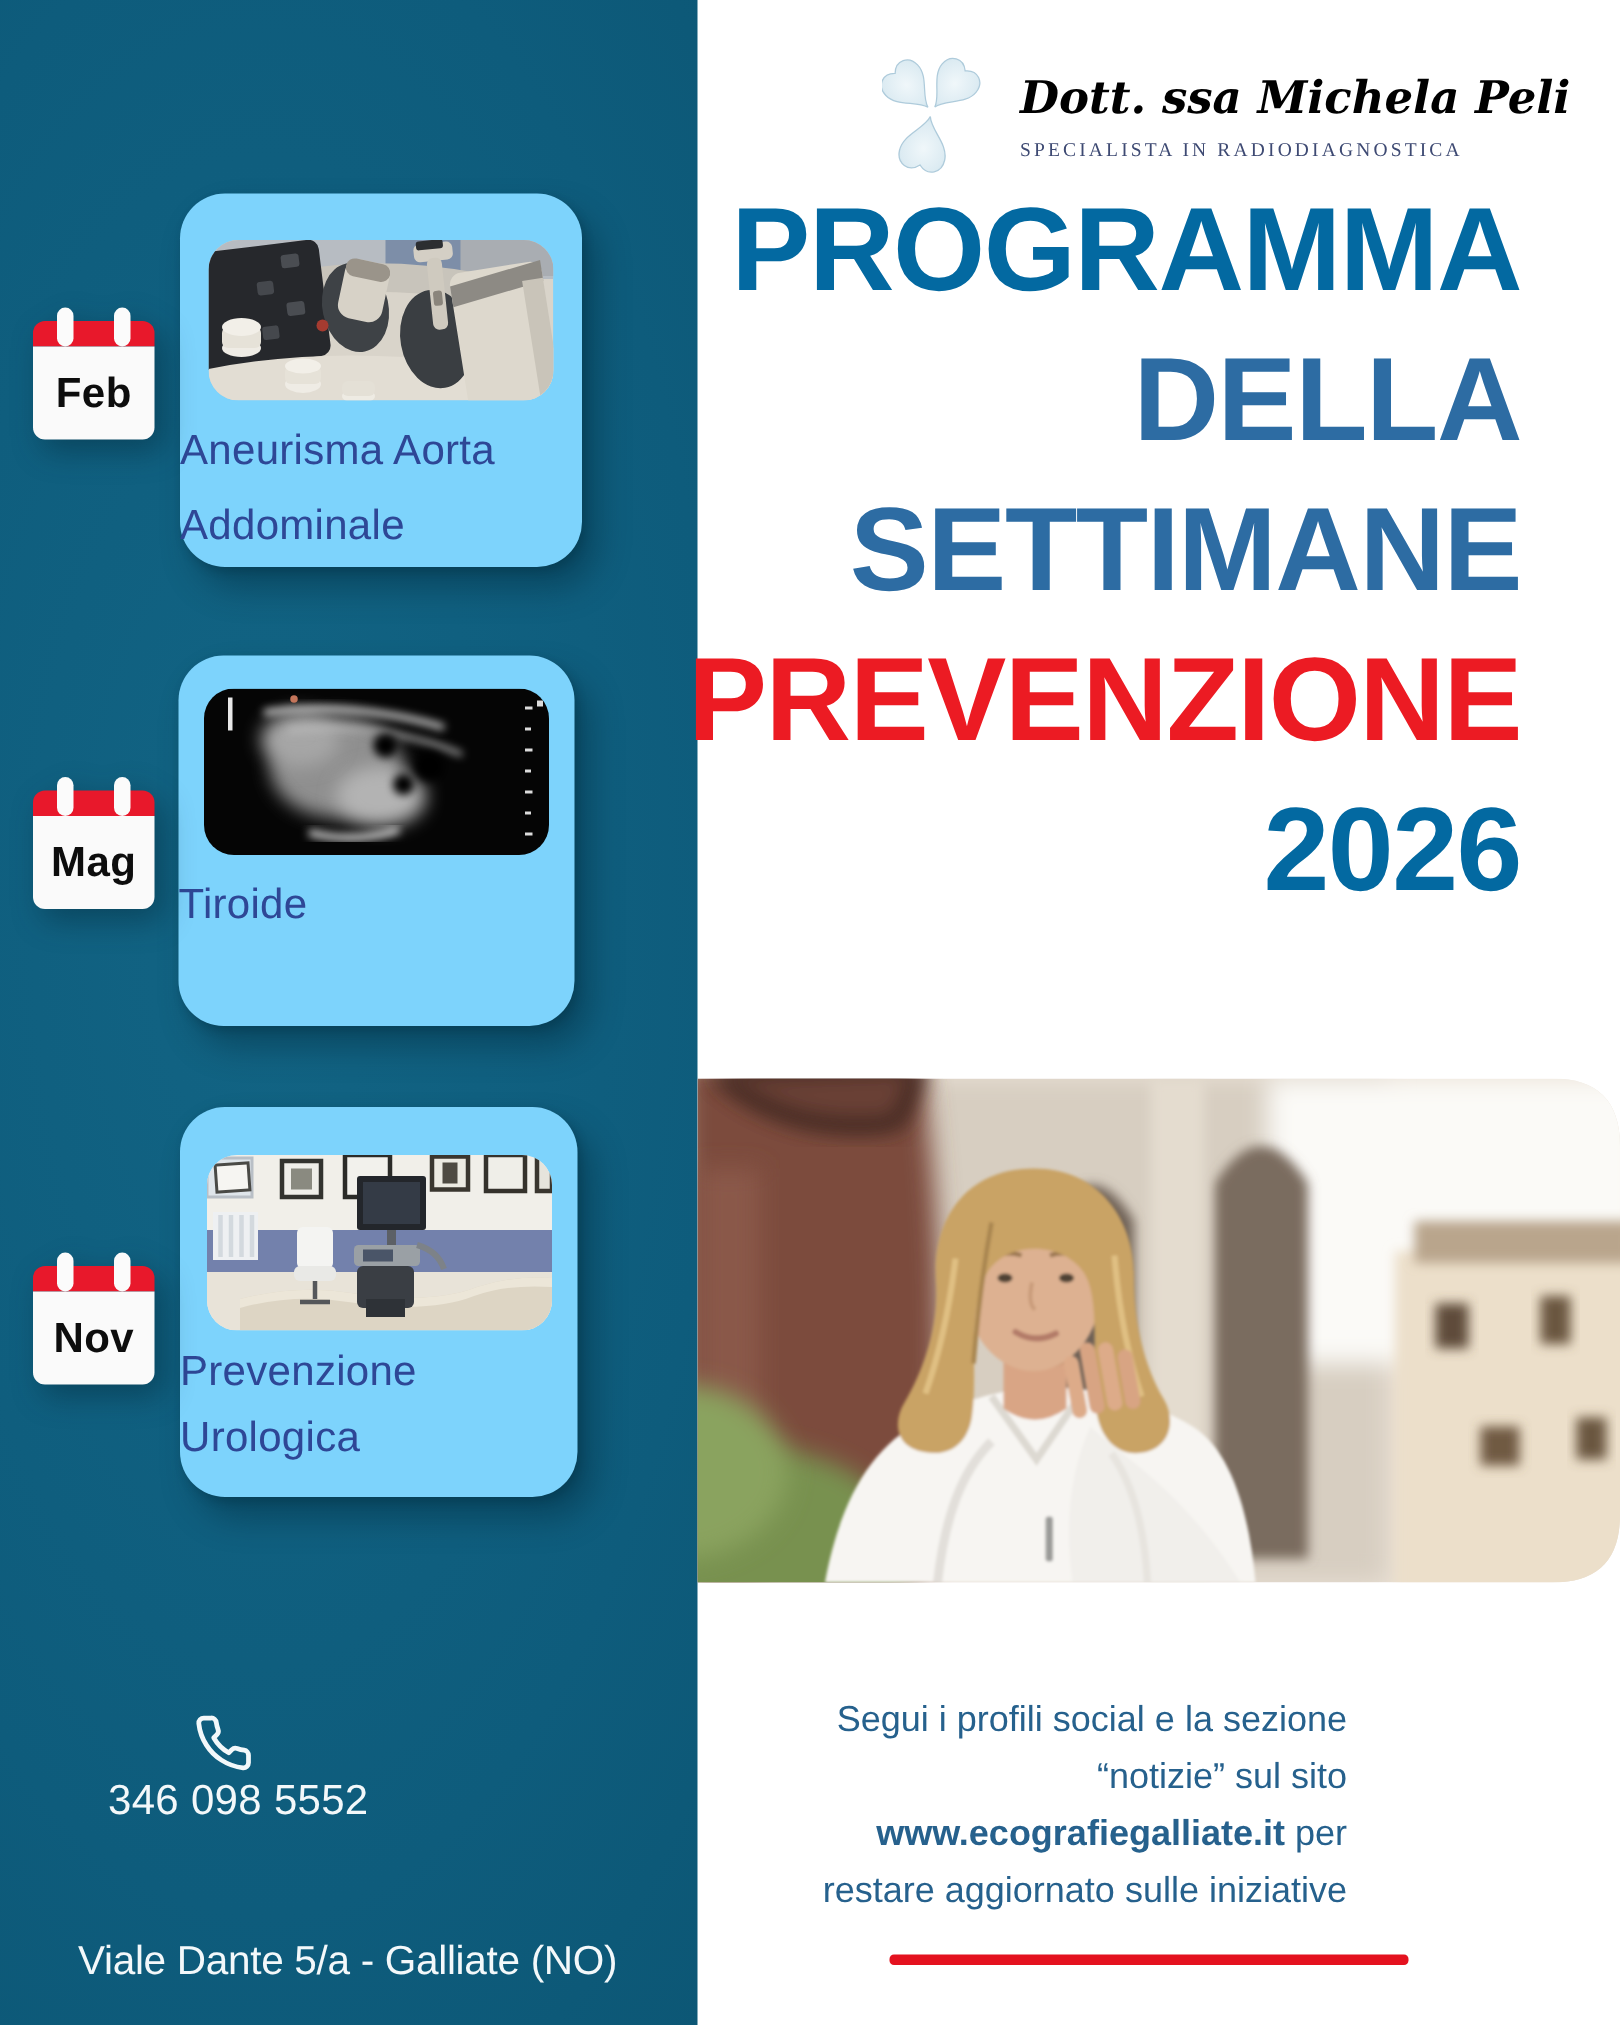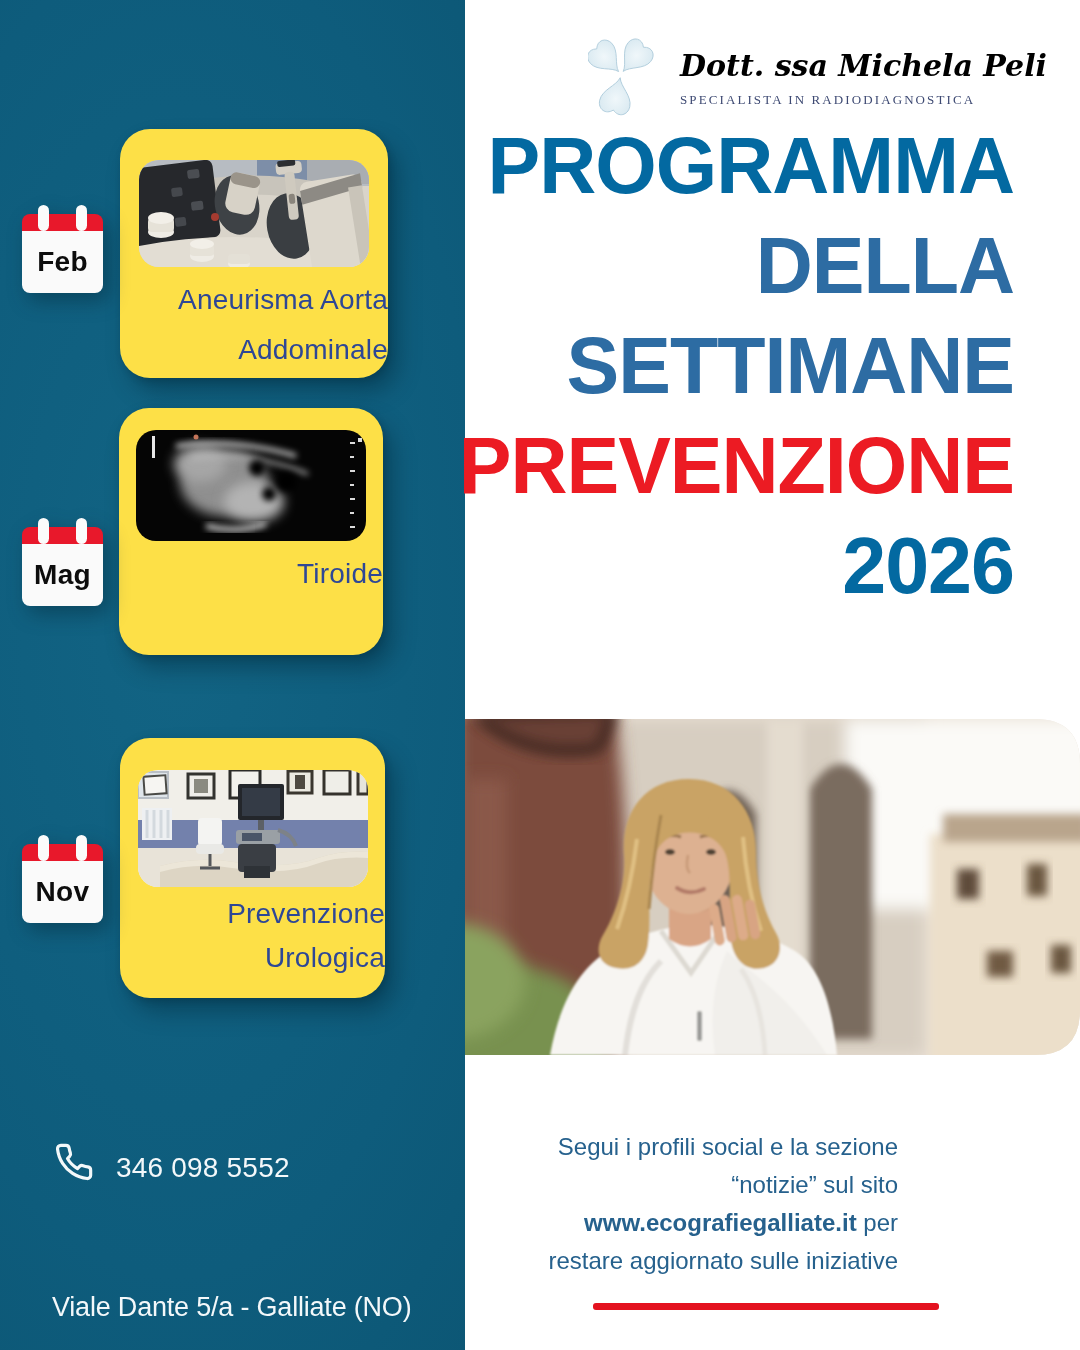--- a/index.html
+++ b/index.html
@@ -8,34 +8,34 @@
     background:#ffffff;font-family:"Liberation Sans",sans-serif;
     -webkit-font-smoothing:antialiased;
   }
   
   .sidebar{
     position:absolute;left:0;top:0;width:465px;height:1350px;
     background:radial-gradient(120% 90% at 38% 45%, #126484 0%, #0e5c7c 55%, #0b5370 100%);
   }
   
   .card{
-    position:absolute;background:#fde047;border-radius:30px;
+    position:absolute;background:#7dd3fc;border-radius:30px;
     box-shadow:10px 14px 22px rgba(2,38,56,.42), 2px 3px 6px rgba(2,38,56,.25);
-    text-align:right;
+    text-align:left;
   }
   .card-img{
     display:block;margin:0 auto;border-radius:20px;overflow:hidden;line-height:0;
     width:230px;
   }
   .card-label{
     color:#2e4796;font-size:28px;line-height:34px;font-weight:400;
     letter-spacing:.2px;
   }
   #card-1{left:120px;top:129px;width:268px;height:249px;padding-top:31px;box-sizing:border-box;}
-  #card-2{left:119px;top:408px;width:264px;height:247px;padding-top:22px;box-sizing:border-box;}
+  #card-2{left:119px;top:437px;width:264px;height:247px;padding-top:22px;box-sizing:border-box;}
   #card-3{left:120px;top:738px;width:265px;height:260px;padding-top:32px;box-sizing:border-box;}
   #card-1 .card-label{margin-top:16px;}
   #card-2 .card-label{margin-top:16px;}
   #card-3 .card-label{margin-top:10px;}
   
   .cal{
     position:absolute;left:22px;width:81px;
     filter:drop-shadow(6px 8px 10px rgba(0,28,42,.38));
   }
   .cal .pin{
@@ -76,21 +76,21 @@
     position:absolute;right:182px;top:1128px;text-align:right;
     color:#26618d;font-size:24px;line-height:38px;font-weight:400;white-space:nowrap;
   }
   .footnote b{font-weight:700;}
   .redbar{
     position:absolute;left:593px;top:1303px;width:346px;height:7px;
     background:#e4121f;border-radius:3px;
   }
   
   .contact{position:absolute;left:52px;top:1140px;color:#f3f8fa;}
-  .c-row{display:flex;align-items:flex-end;margin-bottom:20px;}
+  .c-row{display:flex;align-items:center;margin-bottom:20px;flex-direction:column;}
   .c-ico{width:44px;height:44px;flex:0 0 44px;display:flex;align-items:center;justify-content:center;}
   .c-txt{margin-left:20px;font-size:28px;letter-spacing:.2px;}
   .address{
     position:absolute;left:52px;top:1292px;color:#f3f8fa;
     font-size:27px;letter-spacing:-.2px;white-space:nowrap;
   }
 </style>
 </head>
 <body>
 

